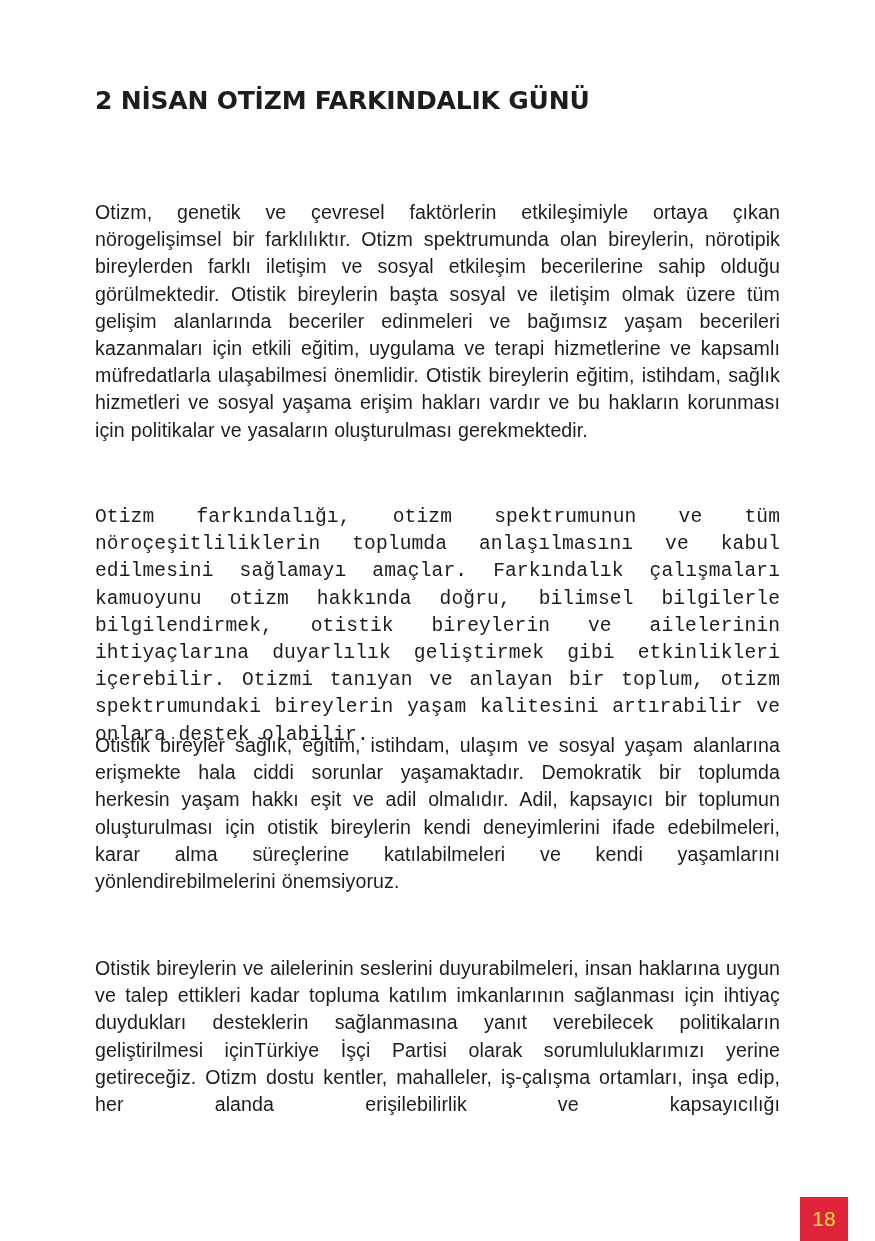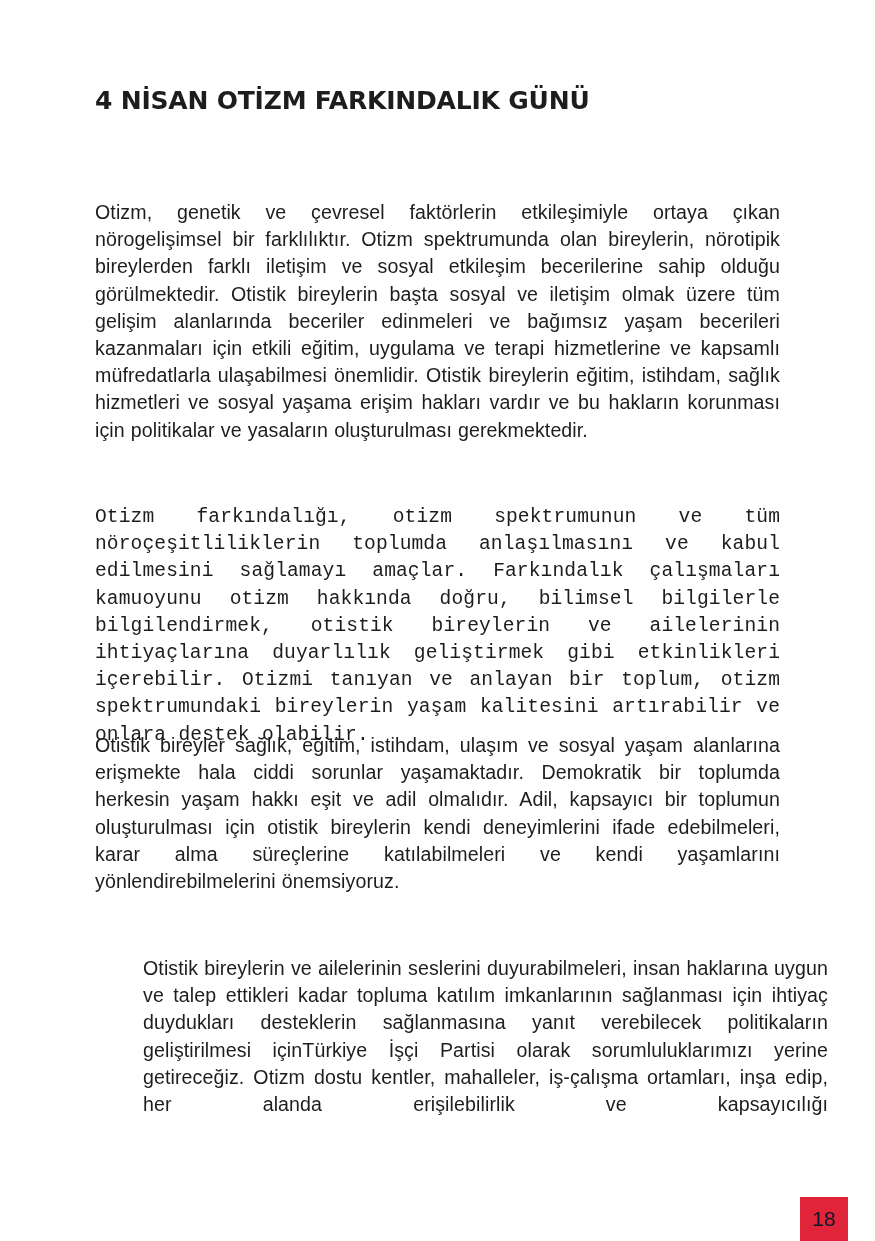--- a/index.html
+++ b/index.html
@@ -43,41 +43,41 @@
       line-height: 27.2px;
       text-align: justify;
       text-align-last: left;
       color: #1d1d1b;
       letter-spacing: 0.1px;
       word-spacing: 0.5px;
     }
     .para-1 { position: absolute; top: 113px; left: 0; width: 685px; }
     .para-2 { position: absolute; top: 418px; left: 0; width: 685px; font-family: Liberation Mono, monospace; }
     .para-3 { position: absolute; top: 646px; left: 0; width: 685px; }
-    .para-4 { position: absolute; top: 869px; left: 0; width: 685px; margin-left: 48px; }
+    .para-4 { position: absolute; top: 869px; left: 0; width: 685px; }
     .para-4 { text-align-last: justify; }
 
     .page-number {
       position: absolute;
       left: 800px;
       top: 1197px;
       width: 48px;
       height: 44px;
       background: #e0243a;
-      color: #0f172a;
+      color: #fde047;
       font-size: 21px;
       line-height: 44px;
       text-align: center;
     }
   </style>
 </head>
 <body>
 
 <div class="page">
-  <h1 class="title">4 NİSAN OTİZM FARKINDALIK GÜNÜ</h1>
+  <h1 class="title">2 NİSAN OTİZM FARKINDALIK GÜNÜ</h1>
 
   <p class="para para-1">Otizm, genetik ve çevresel faktörlerin etkileşimiyle ortaya çıkan nörogelişimsel bir farklılıktır. Otizm spektrumunda olan bireylerin, nörotipik bireylerden farklı iletişim ve sosyal etkileşim becerilerine sahip olduğu görülmektedir. Otistik bireylerin başta sosyal ve iletişim olmak üzere tüm gelişim alanlarında beceriler edinmeleri ve bağımsız yaşam becerileri kazanmaları için etkili eğitim, uygulama ve terapi hizmetlerine ve kapsamlı müfredatlarla ulaşabilmesi önemlidir. Otistik bireylerin eğitim, istihdam, sağlık hizmetleri ve sosyal yaşama erişim hakları vardır ve bu hakların korunması için politikalar ve yasaların oluşturulması gerekmektedir.</p>
   <p class="para para-2">Otizm farkındalığı, otizm spektrumunun ve tüm nöroçeşitliliklerin toplumda anlaşılmasını ve kabul edilmesini sağlamayı amaçlar. Farkındalık çalışmaları kamuoyunu otizm hakkında doğru, bilimsel bilgilerle bilgilendirmek, otistik bireylerin ve ailelerinin ihtiyaçlarına duyarlılık geliştirmek gibi etkinlikleri içerebilir. Otizmi tanıyan ve anlayan bir toplum, otizm spektrumundaki bireylerin yaşam kalitesini artırabilir ve onlara destek olabilir.</p>
   <p class="para para-3">Otistik bireyler sağlık, eğitim, istihdam, ulaşım ve sosyal yaşam alanlarına erişmekte hala ciddi sorunlar yaşamaktadır. Demokratik bir toplumda herkesin yaşam hakkı eşit ve adil olmalıdır. Adil, kapsayıcı bir toplumun oluşturulması için otistik bireylerin kendi deneyimlerini ifade edebilmeleri, karar alma süreçlerine katılabilmeleri ve kendi yaşamlarını yönlendirebilmelerini önemsiyoruz.</p>
   <p class="para para-4">Otistik bireylerin ve ailelerinin seslerini duyurabilmeleri, insan haklarına uygun ve talep ettikleri kadar topluma katılım imkanlarının sağlanması için ihtiyaç duydukları desteklerin sağlanmasına yanıt verebilecek politikaların geliştirilmesi içinTürkiye İşçi Partisi olarak sorumluluklarımızı yerine getireceğiz. Otizm dostu kentler, mahalleler, iş-çalışma ortamları, inşa edip, her alanda erişilebilirlik ve kapsayıcılığı</p>
 </div>
 
 <div class="page-number">18</div>
 
 </body></html>

